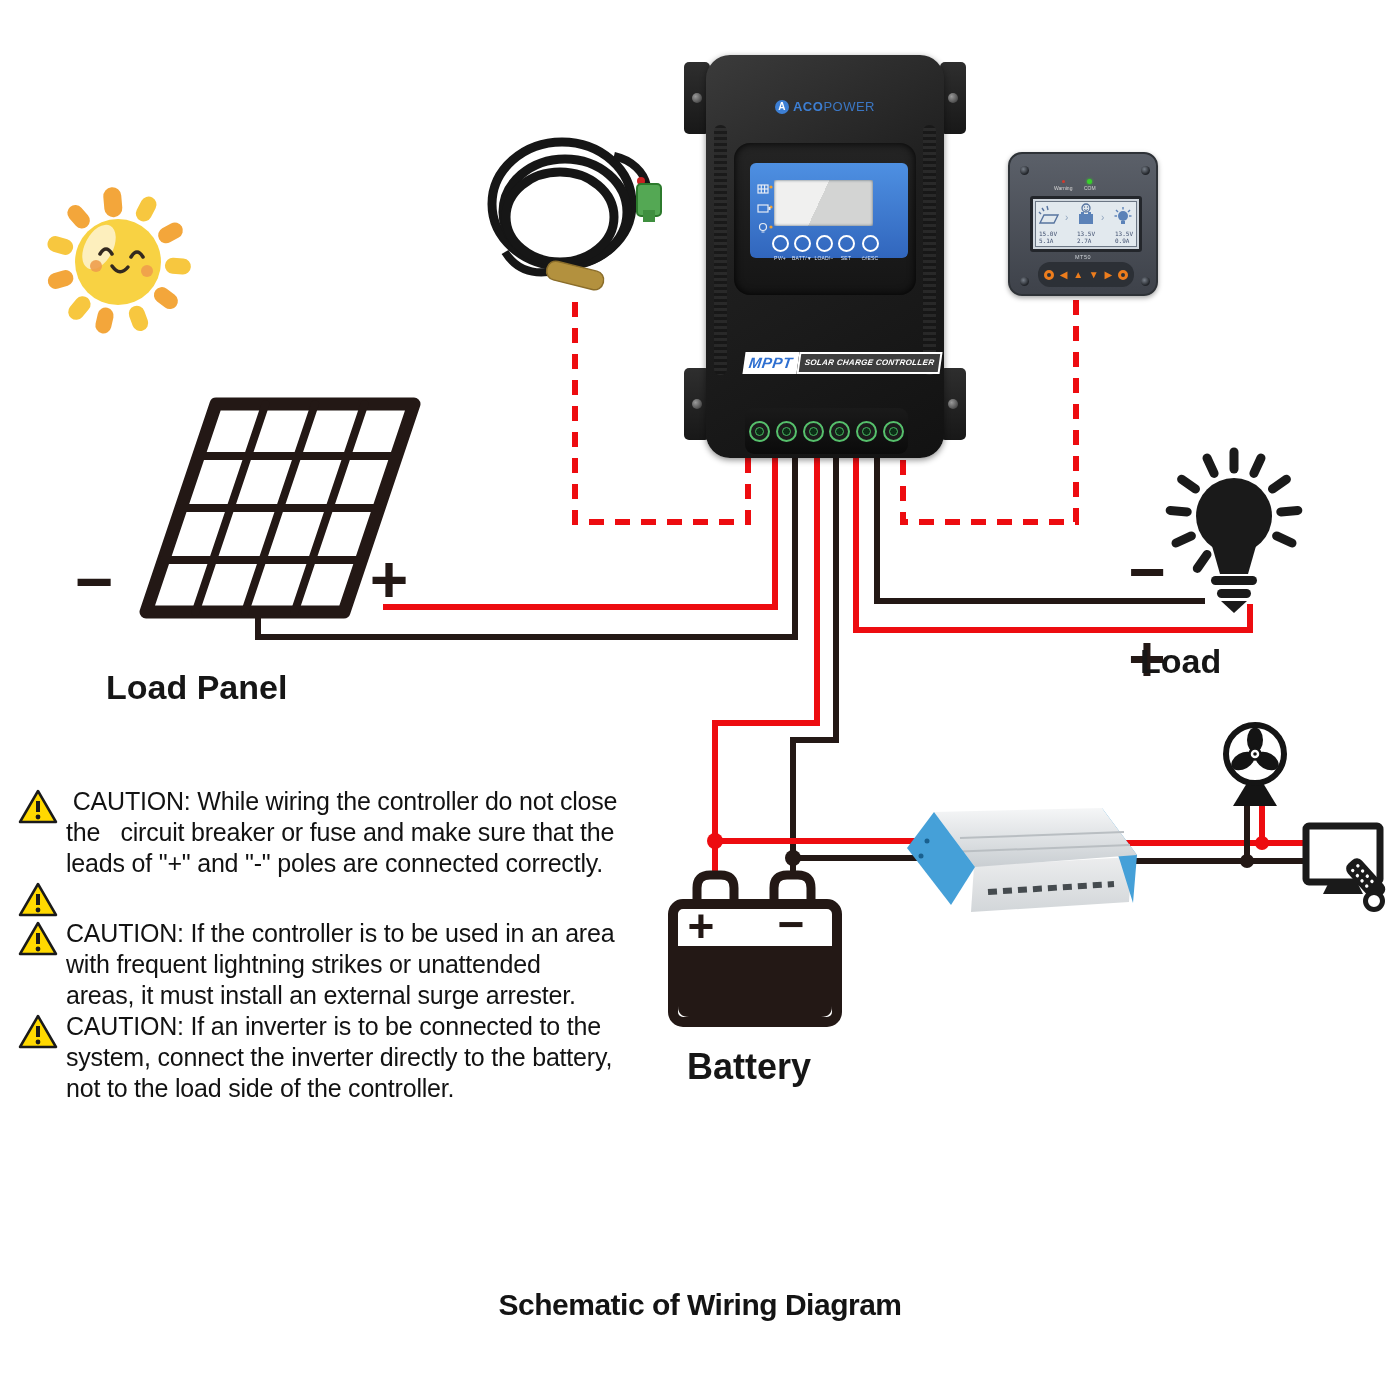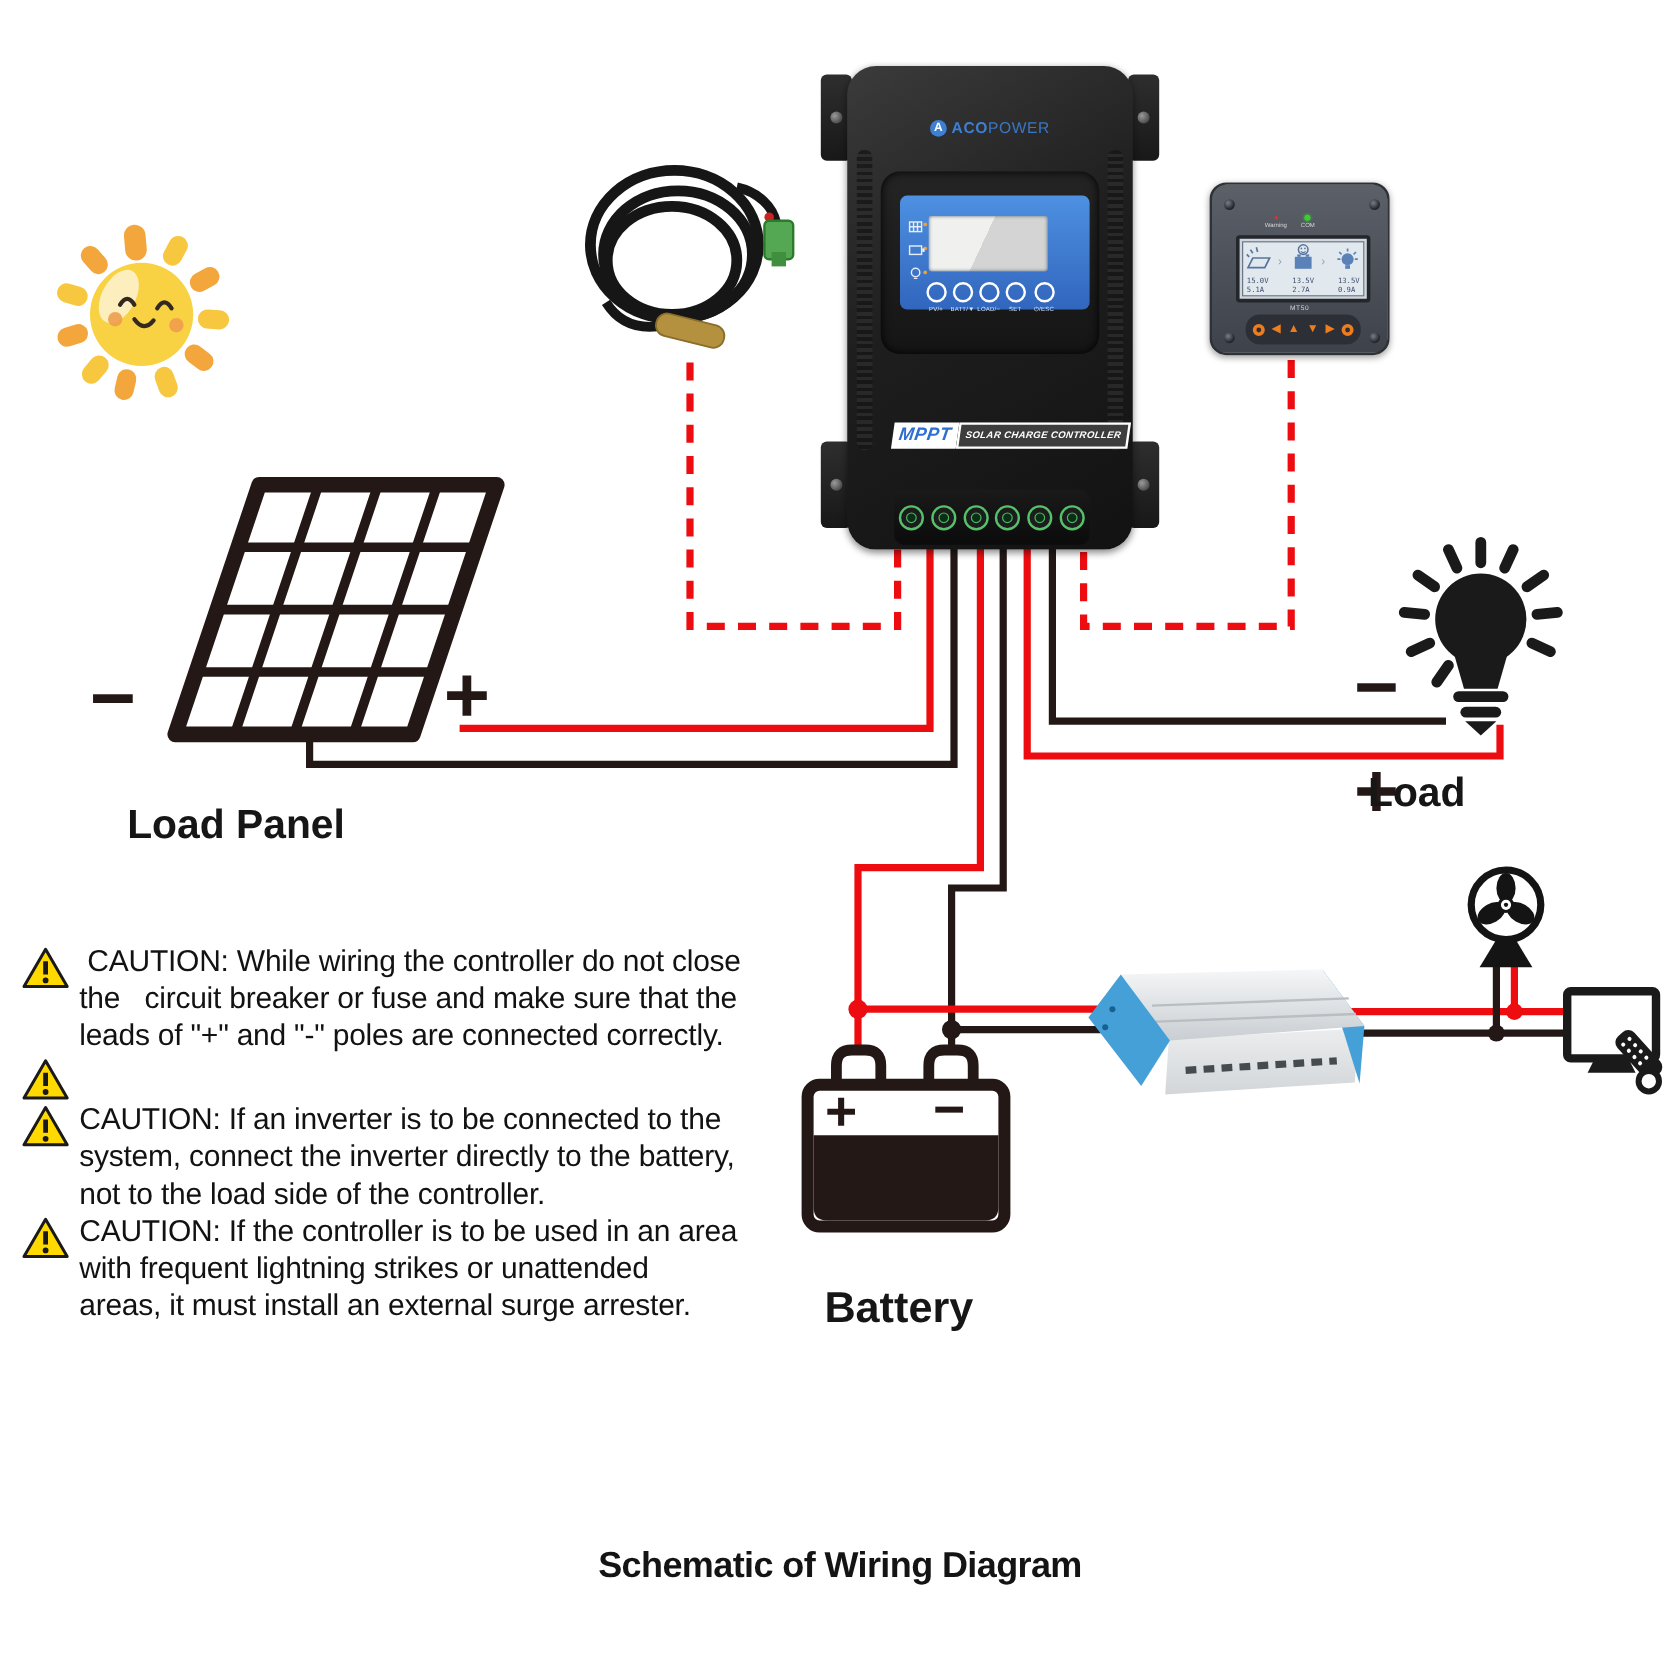--- a/index.html
+++ b/index.html
@@ -398,21 +398,21 @@
 
   <div class="sign" style="left:94px;  top:581px; font-size:66px;">−</div>
   <div class="sign" style="left:389px; top:579px; font-size:66px;">+</div>
   <div class="sign" style="left:1147px;top:572px; font-size:64px;">−</div>
   <div class="sign" style="left:1147px;top:659px; font-size:64px;">+</div>
   <div class="sign" style="left:701px; top:926px; font-size:46px;">+</div>
   <div class="sign" style="left:791px; top:924px; font-size:46px;">−</div>
 
   <div class="lbl" style="left:106px; top:668px; font-size:34px; font-weight:600;">Load Panel</div>
   <div class="lbl" style="left:1140px;top:642px; font-size:34px; font-weight:600;">Load</div>
-  <div class="lbl" style="left:687px; top:1069px; font-size:36px; font-weight:600;">Battery</div>
+  <div class="lbl" style="left:687px; top:1046px; font-size:36px; font-weight:600;">Battery</div>
 
   <div class="cautions">
     <div class="caution">
       <svg class="c-icon" width="40" height="36" viewBox="0 0 40 36">
         <polygon points="20,2 38,33 2,33" fill="#ffd900" stroke="#1a1a1a" stroke-width="2.5" stroke-linejoin="round"></polygon>
         <line x1="20" y1="12" x2="20" y2="23" stroke="#1a1a1a" stroke-width="4"></line>
         <circle cx="20" cy="28" r="2.4" fill="#1a1a1a"></circle>
       </svg>
       <div class="c-text"> CAUTION: While wiring the controller do not close
 the   circuit breaker or fuse and make sure that the
@@ -424,30 +424,30 @@
         <line x1="20" y1="12" x2="20" y2="23" stroke="#1a1a1a" stroke-width="4"></line>
         <circle cx="20" cy="28" r="2.4" fill="#1a1a1a"></circle>
       </svg>
     </div>
     <div class="caution">
       <svg class="c-icon" width="40" height="36" viewBox="0 0 40 36">
         <polygon points="20,2 38,33 2,33" fill="#ffd900" stroke="#1a1a1a" stroke-width="2.5" stroke-linejoin="round"></polygon>
         <line x1="20" y1="12" x2="20" y2="23" stroke="#1a1a1a" stroke-width="4"></line>
         <circle cx="20" cy="28" r="2.4" fill="#1a1a1a"></circle>
       </svg>
-      <div class="c-text">CAUTION: If an inverter is to be connected to the
-system, connect the inverter directly to the battery,
-not to the load side of the controller.</div>
+      <div class="c-text">CAUTION: If the controller is to be used in an area
+with frequent lightning strikes or unattended
+areas, it must install an external surge arrester.</div>
     </div>
     <div class="caution">
       <svg class="c-icon" width="40" height="36" viewBox="0 0 40 36">
         <polygon points="20,2 38,33 2,33" fill="#ffd900" stroke="#1a1a1a" stroke-width="2.5" stroke-linejoin="round"></polygon>
         <line x1="20" y1="12" x2="20" y2="23" stroke="#1a1a1a" stroke-width="4"></line>
         <circle cx="20" cy="28" r="2.4" fill="#1a1a1a"></circle>
       </svg>
-      <div class="c-text">CAUTION: If the controller is to be used in an area
-with frequent lightning strikes or unattended
-areas, it must install an external surge arrester.</div>
+      <div class="c-text">CAUTION: If an inverter is to be connected to the
+system, connect the inverter directly to the battery,
+not to the load side of the controller.</div>
     </div>
   </div>
 
   <div class="title">Schematic of Wiring Diagram</div>
 </div>
 
 </body></html>

